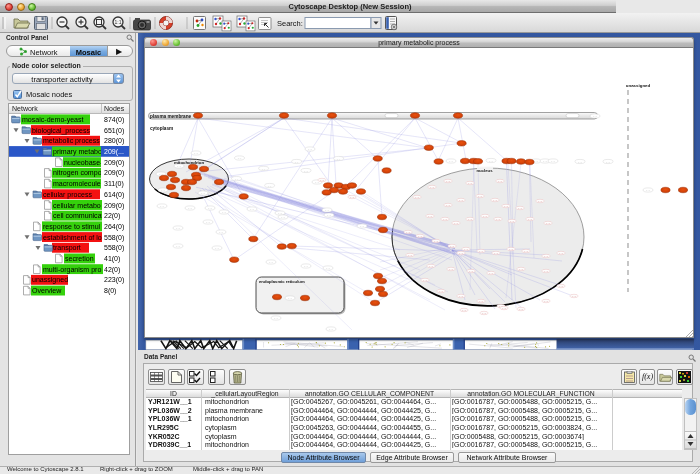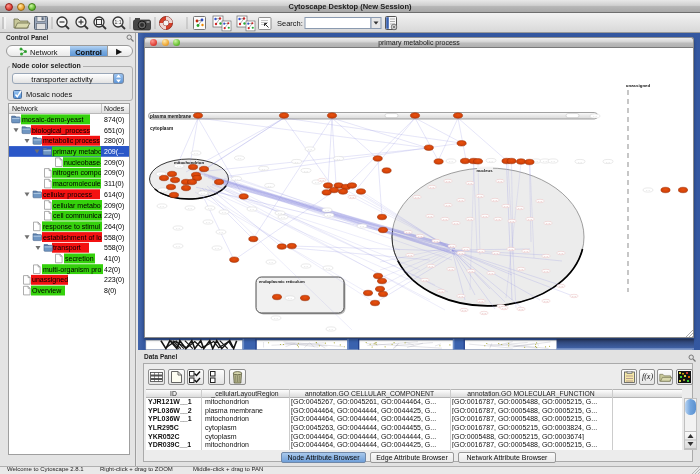--- a/index.html
+++ b/index.html
@@ -1,19 +1,19 @@
 <!DOCTYPE html>
 <html><head><meta charset="utf-8">
 <style>
 *{margin:0;padding:0;box-sizing:border-box;}
 html,body{width:700px;height:474px;overflow:hidden;}
 body{font-family:"Liberation Sans",sans-serif;position:relative;background:#e8e8e8;}
 .abs{position:absolute;}
 </style></head><body>
-<div class="abs" style="left:0;top:0;width:700px;height:13px;background:linear-gradient(#e8e8e8,#cfcfcf 45%,#b6b6b6 55%,#a8a8a8);border-bottom:1px solid #6e6e6e;">
+<div class="abs" style="left:0;top:0;width:616px;height:13px;background:linear-gradient(#e8e8e8,#cfcfcf 45%,#b6b6b6 55%,#a8a8a8);border-bottom:1px solid #6e6e6e;">
 <div class="abs" style="left:5px;top:2.5px;width:8px;height:8px;border-radius:50%;background:radial-gradient(circle at 35% 30%,#ff9a92,#e2443a 60%,#b5251c);border:.5px solid #93201a;"></div>
 <div class="abs" style="left:16.5px;top:2.5px;width:8px;height:8px;border-radius:50%;background:radial-gradient(circle at 35% 30%,#ffe9a8,#f0a938 60%,#c77f1b);border:.5px solid #9a6a14;"></div>
 <div class="abs" style="left:28px;top:2.5px;width:8px;height:8px;border-radius:50%;background:radial-gradient(circle at 35% 30%,#cdf7a2,#6cc238 60%,#3f8d1a);border:.5px solid #3d7d17;"></div>
 <div class="abs" style="left:0;top:2px;width:700px;text-align:center;font-size:7.5px;font-weight:bold;color:#1c1c1c;">Cytoscape Desktop (New Session)</div>
 </div>
 <div class="abs" style="left:0;top:13px;width:700px;height:20px;background:linear-gradient(#f2f2f2,#d8d8d8);border-bottom:1px solid #9a9a9a;"></div>
 <svg class="abs" style="left:0;top:13px;" width="700" height="20" viewBox="0 0 700 20">
     <line x1="3" y1="4" x2="3" y2="16" stroke="#aaa" stroke-width="1"></line>
     <line x1="5" y1="4" x2="5" y2="16" stroke="#fff" stroke-width="1"></line>
     <g transform="translate(13,3)">
@@ -140,21 +140,21 @@
 <div class="abs" style="left:70px;top:45px;width:37px;height:12px;background:linear-gradient(#b4d3f4,#78aae0 55%,#5f97d6);border-top:1px solid #9a9a9a;border-bottom:1px solid #9a9a9a;"></div>
 <div class="abs" style="left:107px;top:45px;width:1px;height:12px;background:#9a9a9a;"></div>
 <svg class="abs" style="left:19px;top:47px" width="9" height="9" viewBox="0 0 9 9">
     <circle cx="2" cy="2" r="1.5" fill="#33aa33"></circle>
     <circle cx="6.5" cy="4.5" r="1.5" fill="#33aa33"></circle>
     <circle cx="2.5" cy="7" r="1.5" fill="#33aa33"></circle>
     <line x1="2" y1="2" x2="6.5" y2="4.5" stroke="#2a8a2a" stroke-width="0.7"></line>
     <line x1="2.5" y1="7" x2="6.5" y2="4.5" stroke="#2a8a2a" stroke-width="0.7"></line>
   </svg>
 <div class="abs" style="left:30px;top:47.5px;font-size:7.5px;color:#111;">Network</div>
-<div class="abs" style="left:70px;top:47.5px;width:37px;text-align:center;font-size:7.5px;font-weight:bold;color:#0a0a0a;">Control</div>
+<div class="abs" style="left:70px;top:47.5px;width:37px;text-align:center;font-size:7.5px;font-weight:bold;color:#0a0a0a;">Mosaic</div>
 <div class="abs" style="left:116px;top:47px;font-size:8px;color:#111;">▶</div>
 <div class="abs" style="left:7px;top:66px;width:126px;height:35px;border:1px solid #b0b0b0;border-radius:3px;"></div>
 <div class="abs" style="left:10px;top:62px;background:#e4e4e4;padding:0 2px;font-size:7px;font-weight:bold;color:#222;">Node color selection</div>
 <div class="abs" style="left:12px;top:73px;width:112px;height:11px;background:linear-gradient(#fff,#e2e2e2);border:1px solid #9aa7b8;border-radius:3px;"></div>
 <div class="abs" style="left:12px;top:74.5px;width:100px;text-align:center;font-size:7.5px;color:#111;">transporter activity</div>
 <div class="abs" style="left:113px;top:73px;width:11px;height:11px;background:linear-gradient(#9cc4f0,#5d95d8);border:1px solid #7a8aa0;border-radius:2px 3px 3px 2px;"></div>
 <svg class="abs" style="left:113px;top:73px" width="11" height="11" viewBox="0 0 11 11">
     <path d="M5.5 1.5 L8 4.5 L3 4.5 Z" fill="#fff"></path>
     <path d="M5.5 9.5 L8 6.5 L3 6.5 Z" fill="#fff"></path>
   </svg>

